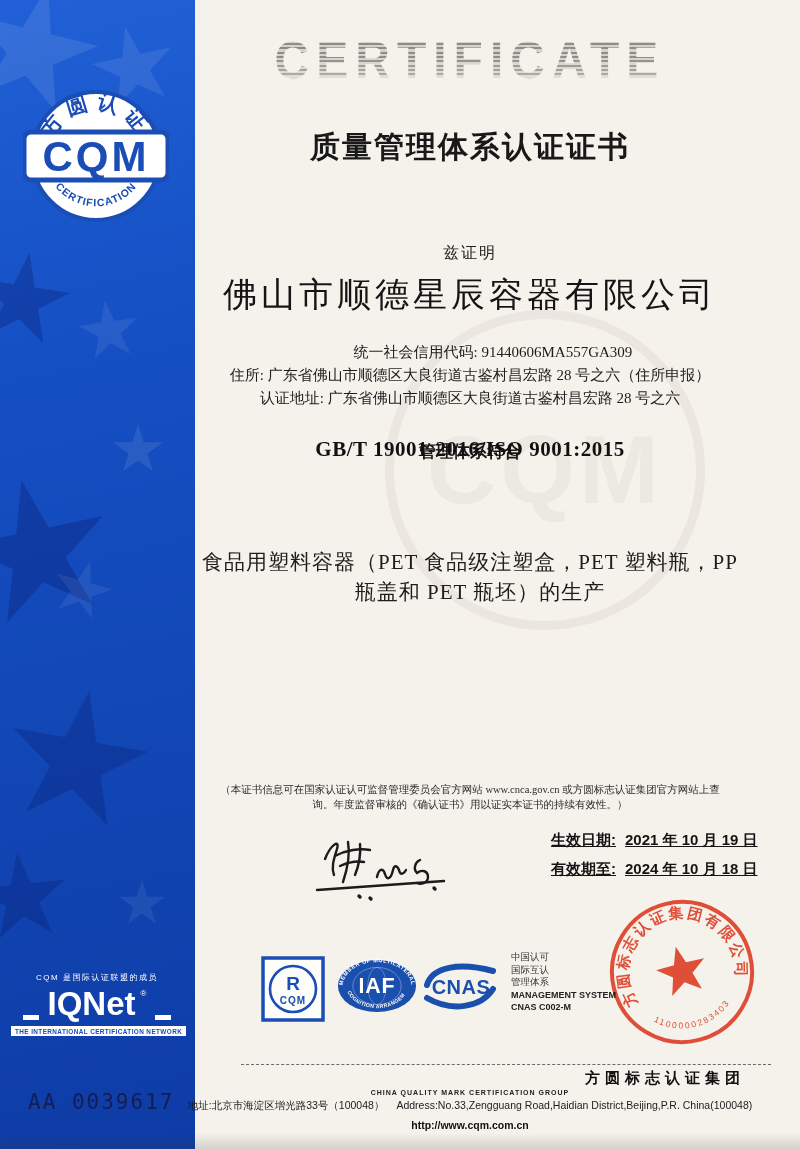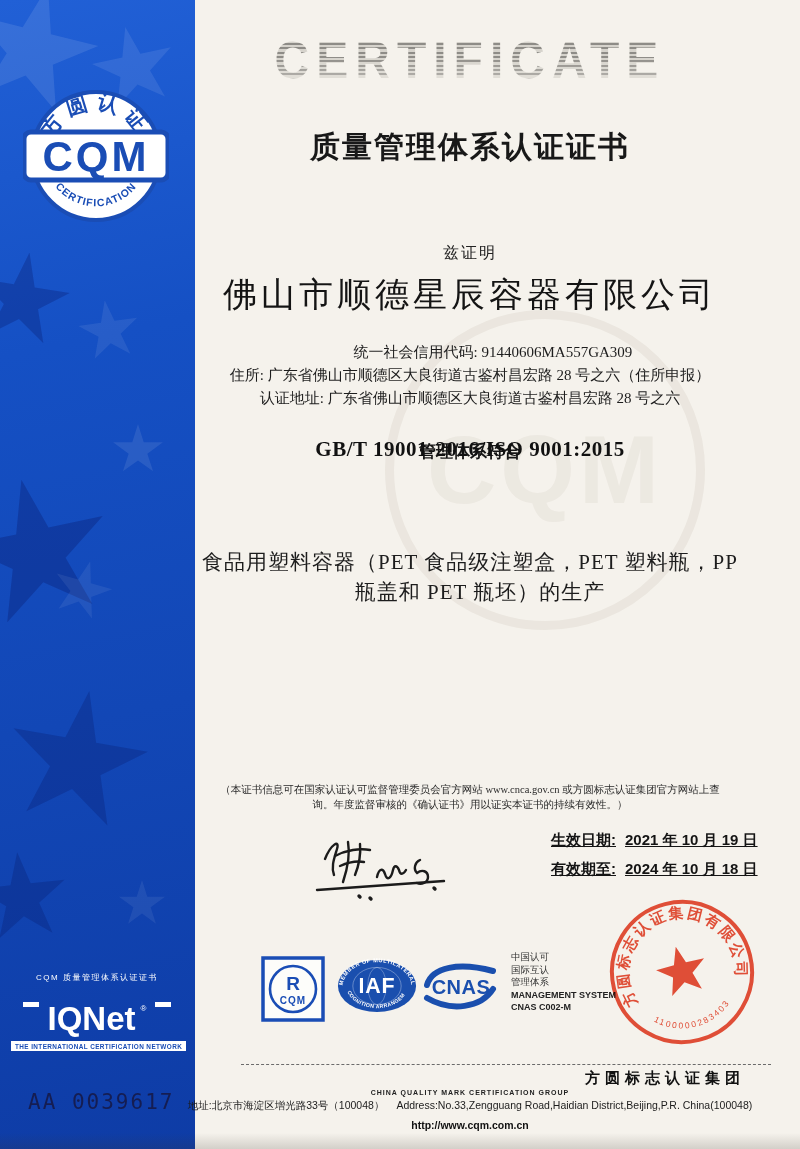--- a/index.html
+++ b/index.html
@@ -12,21 +12,21 @@
   
   .band { position:absolute; left:0; top:0; width:195px; height:1149px;
     background:linear-gradient(168deg,#2160d6 0%, #1550c4 30%, #1247b6 62%, #0e3ca6 100%); overflow:hidden; }
   .star { position:absolute;
     clip-path:polygon(50% 0%,61% 35%,98% 35%,68% 57%,79% 91%,50% 70%,21% 91%,32% 57%,2% 35%,39% 35%); }
 
   .cqm-badge { position:absolute; left:23px; top:86px; width:146px; height:146px; }
 
   .iqnet { position:absolute; left:11px; top:972px; width:172px; text-align:center; color:#fff; }
   .iqnet-member { font-size:8px; letter-spacing:1.5px; white-space:nowrap; }
-  .iqnet-row { display:flex; align-items:flex-start; justify-content:center; gap:9px; margin-top:19px; }
+  .iqnet-row { display:flex; align-items:flex-end; justify-content:center; gap:9px; margin-top:4px; }
   .iqnet-dash { width:16px; height:5px; background:#fff; }
   .iqnet-name { font-size:33px; font-weight:bold; letter-spacing:0px; line-height:1; }
   .iqnet-reg { font-size:8px; align-self:flex-start; margin-left:-4px; margin-top:2px; }
   .iqnet-bar { display:inline-block; background:#fff; color:#1a4db5; font-size:6.4px; font-weight:bold;
     letter-spacing:0.4px; padding:2px 4px 1px; margin-top:3px; white-space:nowrap; }
   .serial { position:absolute; left:28px; top:1090px; font-family:"DejaVu Sans Mono", monospace;
     font-size:21px; letter-spacing:2px; color:#151d52; }
 
   
   .paper { position:absolute; left:195px; top:0; width:605px; height:1149px; }
@@ -112,21 +112,21 @@
         <textPath href="#cqmTopArc" startOffset="50%" text-anchor="middle">方圆认证</textPath>
       </text>
       <rect x="1" y="46" width="144" height="48" rx="7" fill="#ffffff" stroke="#1a4db5" stroke-width="5"></rect>
       <text x="73" y="85" text-anchor="middle" font-size="42" font-weight="bold" letter-spacing="3" fill="#1a4db5">CQM</text>
       <text font-size="10.5" font-weight="bold" fill="#1a4db5" letter-spacing="1">
         <textPath href="#cqmBotArc" startOffset="50%" text-anchor="middle">CERTIFICATION</textPath>
       </text>
     </svg>
 
     <div class="iqnet">
-      <div class="iqnet-member">CQM 质量管理体系认证证书</div>
+      <div class="iqnet-member">CQM 是国际认证联盟的成员</div>
       <div class="iqnet-row">
         <span class="iqnet-dash"></span>
         <span class="iqnet-name">IQNet</span>
         <span class="iqnet-reg">®</span>
         <span class="iqnet-dash"></span>
       </div>
       <div class="iqnet-bar">THE INTERNATIONAL CERTIFICATION NETWORK</div>
     </div>
 
     <div class="serial">AA 0039617</div>

